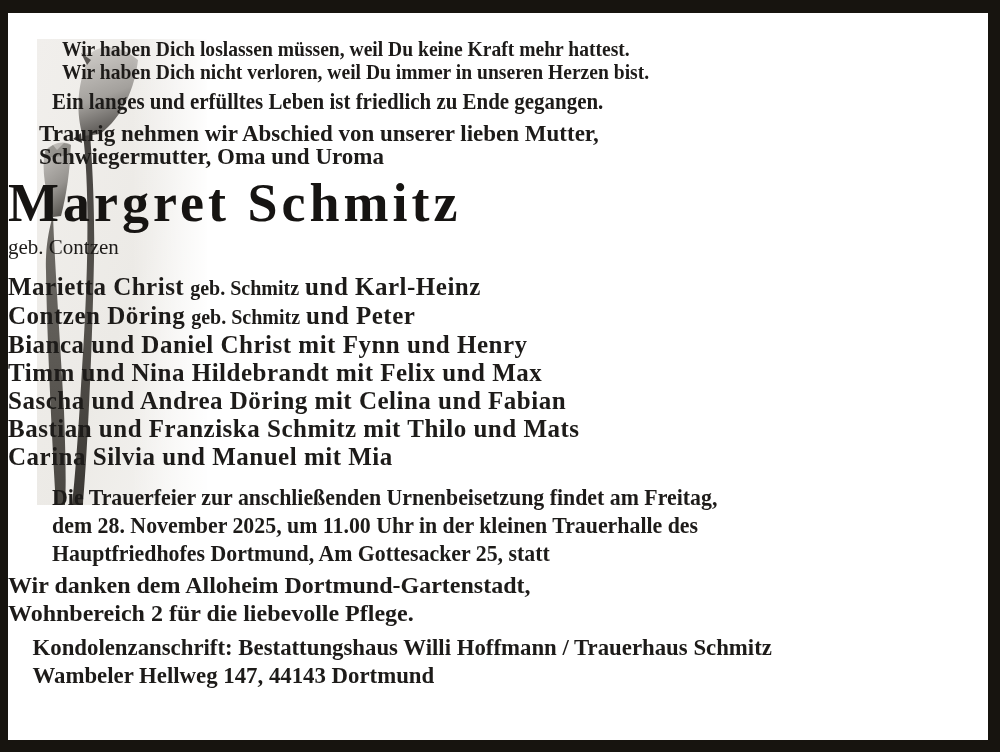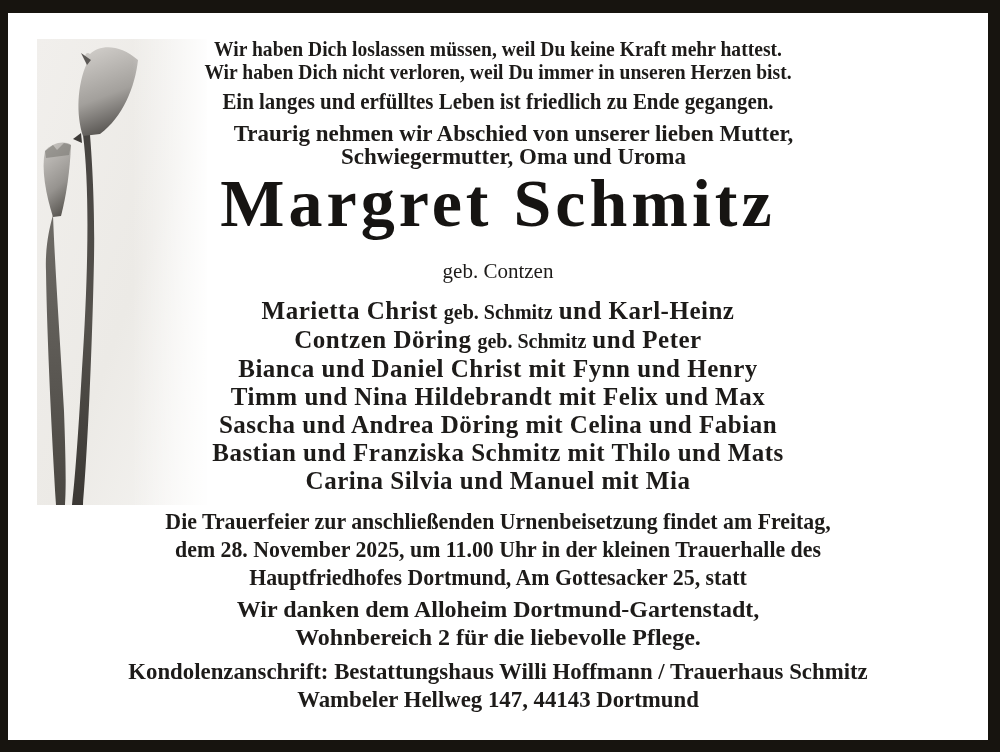--- a/index.html
+++ b/index.html
@@ -16,46 +16,45 @@
     background:#ffffff;
   }
   .photo{
     position:absolute;
     left:29px; top:26px;
     width:170px; height:466px;
   }
   .content{
     position:relative;
     width:100%;
-    text-align:center;
     color:#1d1b19;
   }
   .line{display:block;}
   .blk{transform-origin:50% 0;}
   .cx89{transform:scaleX(0.89);}
   .cx91{transform:scaleX(0.91);}
   .cx95{transform:scaleX(0.95);}
 
   .intro{margin-top:24px;}
   .intro .line{font-size:22px;line-height:23px;font-weight:bold;}
 
   .life{margin-top:7px;font-size:23px;line-height:24px;font-weight:bold;}
 
   .farewell{margin-top:8px;}
   .farewell .line{font-size:23px;line-height:23px;font-weight:bold;margin-left:31px;}
 
   .title{
     margin:3px 0 0 0;
-    font-size:68px;
+    font-size:54px;
     line-height:64px;
     font-weight:bold;
     letter-spacing:4px;
     color:#161412;
   }
-  .maiden{margin-top:24px;font-size:21px;line-height:24px;font-weight:normal;}
+  .maiden{margin-top:0;font-size:21px;line-height:24px;font-weight:normal;}
 
   .dates{margin-top:10px;font-size:23px;line-height:26px;font-weight:normal;}
   .dates .death{margin-left:48px;}
 
   .mourners{margin-top:14px;letter-spacing:0.5px;}
   .mourners .line{font-size:25px;line-height:28px;font-weight:bold;}
   .m-maiden{font-size:20px;font-weight:bold;letter-spacing:0;margin:0 6px;}
 
   .funeral{margin-top:12px;}
   .funeral .line{font-size:24px;line-height:28px;font-weight:bold;}

